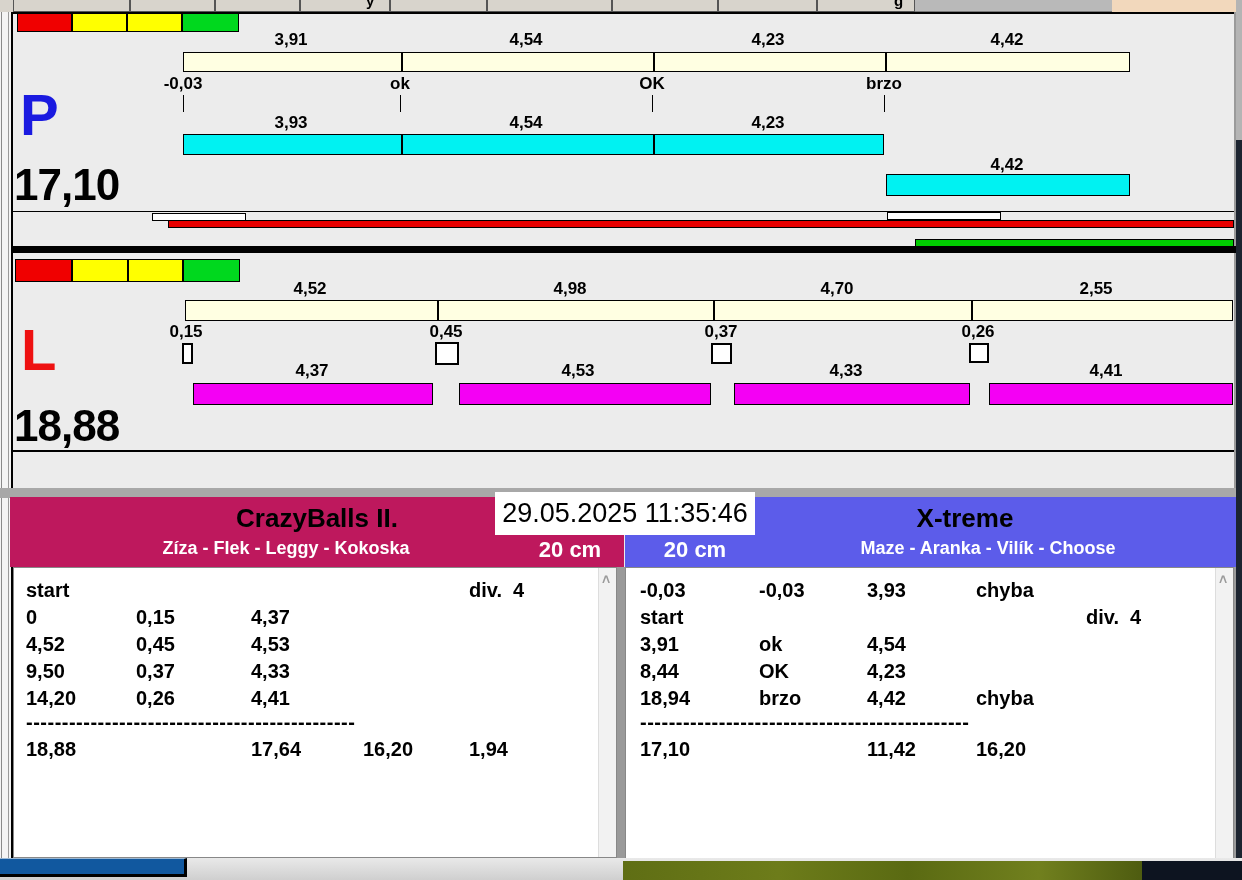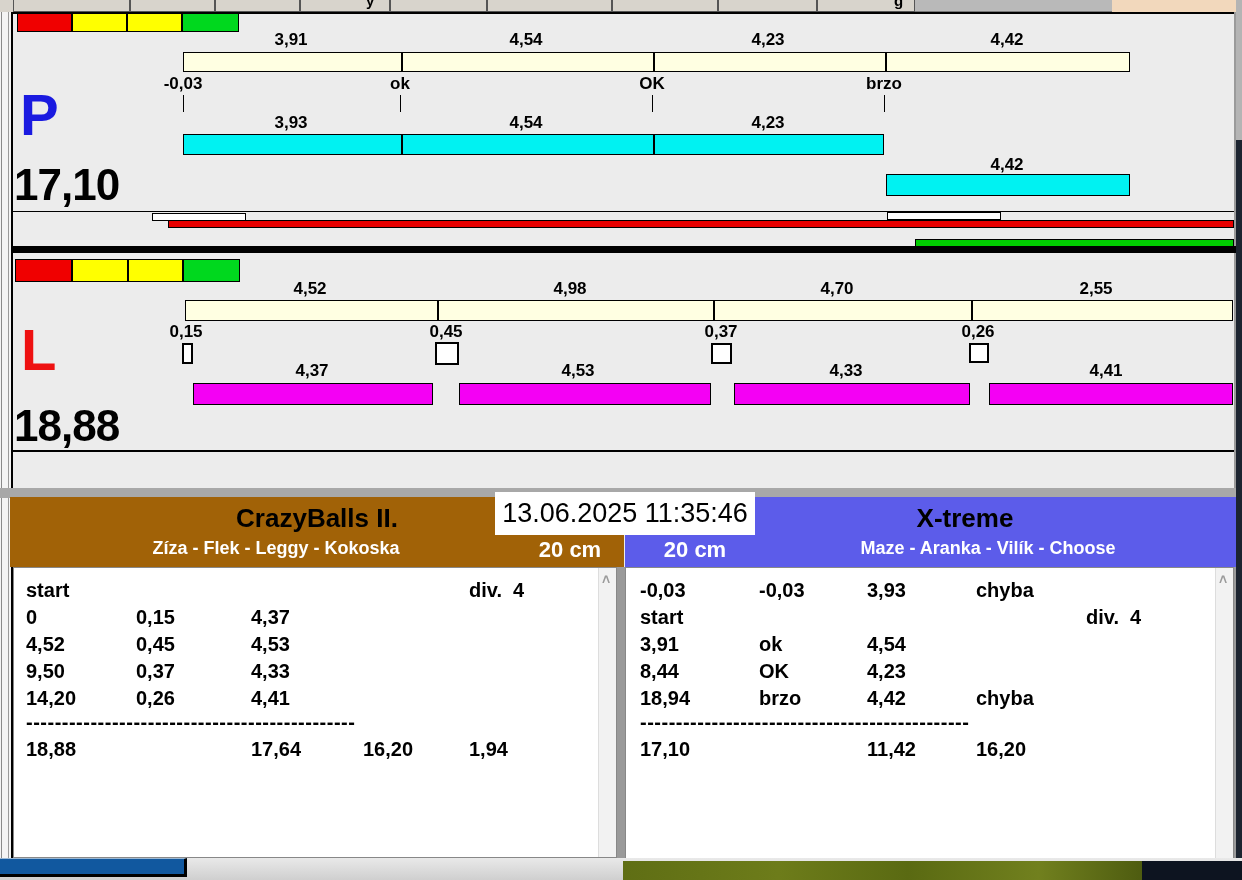--- a/index.html
+++ b/index.html
@@ -147,32 +147,32 @@
     <div class="abs bar" style="left:976px;top:130px;width:244px;height:22px;background:#f400f4;"></div>
 
     <div class="abs lane-letter" style="left:8px;top:68px;color:#ee1111;">L</div>
     <div class="abs bigtotal" style="left:1px;top:148px;">18,88</div>
   </div>
 
   <div class="abs" style="left:13px;top:450px;width:1221px;height:2px;background:#000;"></div>
   <div class="abs" style="left:13px;top:452px;width:1221px;height:36px;background:#ececec;"></div>
   <div class="abs" style="left:0;top:488px;width:1236px;height:10px;background:#a8a8a8;"></div>
 
-  <div class="abs" style="left:10px;top:497px;width:614px;height:70px;background:#a16207;">
+  <div class="abs" style="left:10px;top:497px;width:614px;height:70px;background:#be185d;">
     <div class="hdr-title" style="left:0;top:6px;width:614px;">CrazyBalls II.</div>
-    <div class="hdr-sub" style="left:6px;top:41px;width:520px;">Zíza - Flek - Leggy - Kokoska</div>
+    <div class="hdr-sub" style="left:16px;top:41px;width:520px;">Zíza - Flek - Leggy - Kokoska</div>
     <div class="hdr-cm" style="left:505px;top:40px;width:110px;">20 cm</div>
   </div>
   <div class="abs" style="left:625px;top:497px;width:611px;height:70px;background:#5c5cea;">
     <div class="hdr-title" style="left:62px;top:6px;width:556px;">X-treme</div>
     <div class="hdr-sub" style="left:115px;top:41px;width:496px;">Maze - Aranka - Vilík - Choose</div>
     <div class="hdr-cm" style="left:15px;top:40px;width:110px;">20 cm</div>
   </div>
 
-  <div class="abs" style="left:495px;top:492px;width:260px;height:43px;background:#fff;text-align:center;font-size:27px;color:#000;line-height:43px;white-space:nowrap;">13.06.2025 11:35:46</div>
+  <div class="abs" style="left:495px;top:492px;width:260px;height:43px;background:#fff;text-align:center;font-size:27px;color:#000;line-height:43px;white-space:nowrap;">29.05.2025 11:35:46</div>
 
   <div class="abs" style="left:13px;top:567px;width:604px;height:291px;background:#fff;border:1px solid #888;box-sizing:border-box;">
     <span class="logtxt" style="left:12px;top:11px;">start</span>
     <span class="logtxt" style="left:455px;top:11px;">div.  4</span>
 
     <span class="logtxt" style="left:12px;top:38px;">0</span>
     <span class="logtxt" style="left:122px;top:38px;">0,15</span>
     <span class="logtxt" style="left:237px;top:38px;">4,37</span>
 
     <span class="logtxt" style="left:12px;top:65px;">4,52</span>

